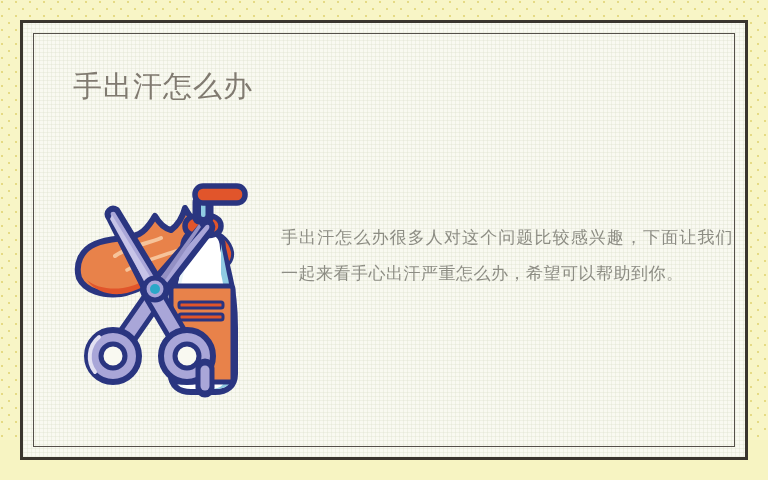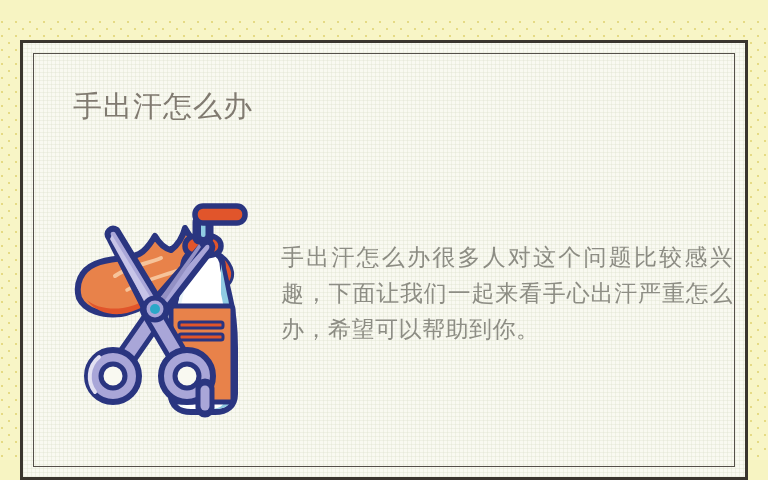--- a/index.html
+++ b/index.html
@@ -17,21 +17,20 @@
   #page {
     position: relative;
     width: 768px;
     height: 440px;
     background-color: #f8f5c6;
     background-image:
       radial-gradient(circle at 2px 2px, rgba(226,213,120,0.85) 1.1px, rgba(0,0,0,0) 1.3px),
       radial-gradient(circle at 9px 9px, rgba(226,213,120,0.85) 1.1px, rgba(0,0,0,0) 1.3px);
     background-size: 14px 14px, 14px 14px;
     background-position: 0 0, 0 0;
-    margin-top: 20px;
   }
 
   
   #frame-outer {
     position: absolute;
     left: 20px;
     top: 20px;
     width: 728px;
     height: 440px;
     box-sizing: border-box;
@@ -85,21 +84,21 @@
     top: 155px;
     width: 200px;
     height: 225px;
   }
 
   #body-text {
     position: absolute;
     left: 258px;
     top: 196px;
     width: 452px;
-    font-size: 23px;
+    font-size: 17px;
     line-height: 36px;
     color: #8d8d84;
     letter-spacing: 0.5px;
     font-family: "DejaVu Serif", "Liberation Serif", serif;
     font-weight: 400;
     text-align: justify;
     text-justify: inter-character;
   }
 </style>
 </head>

